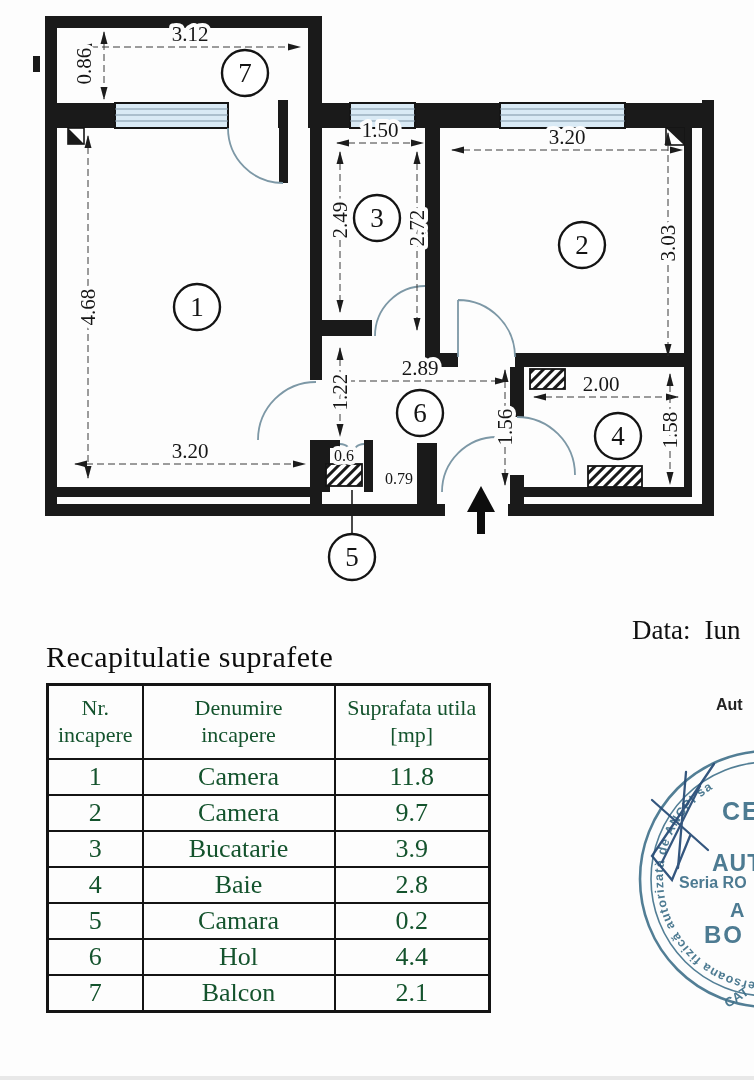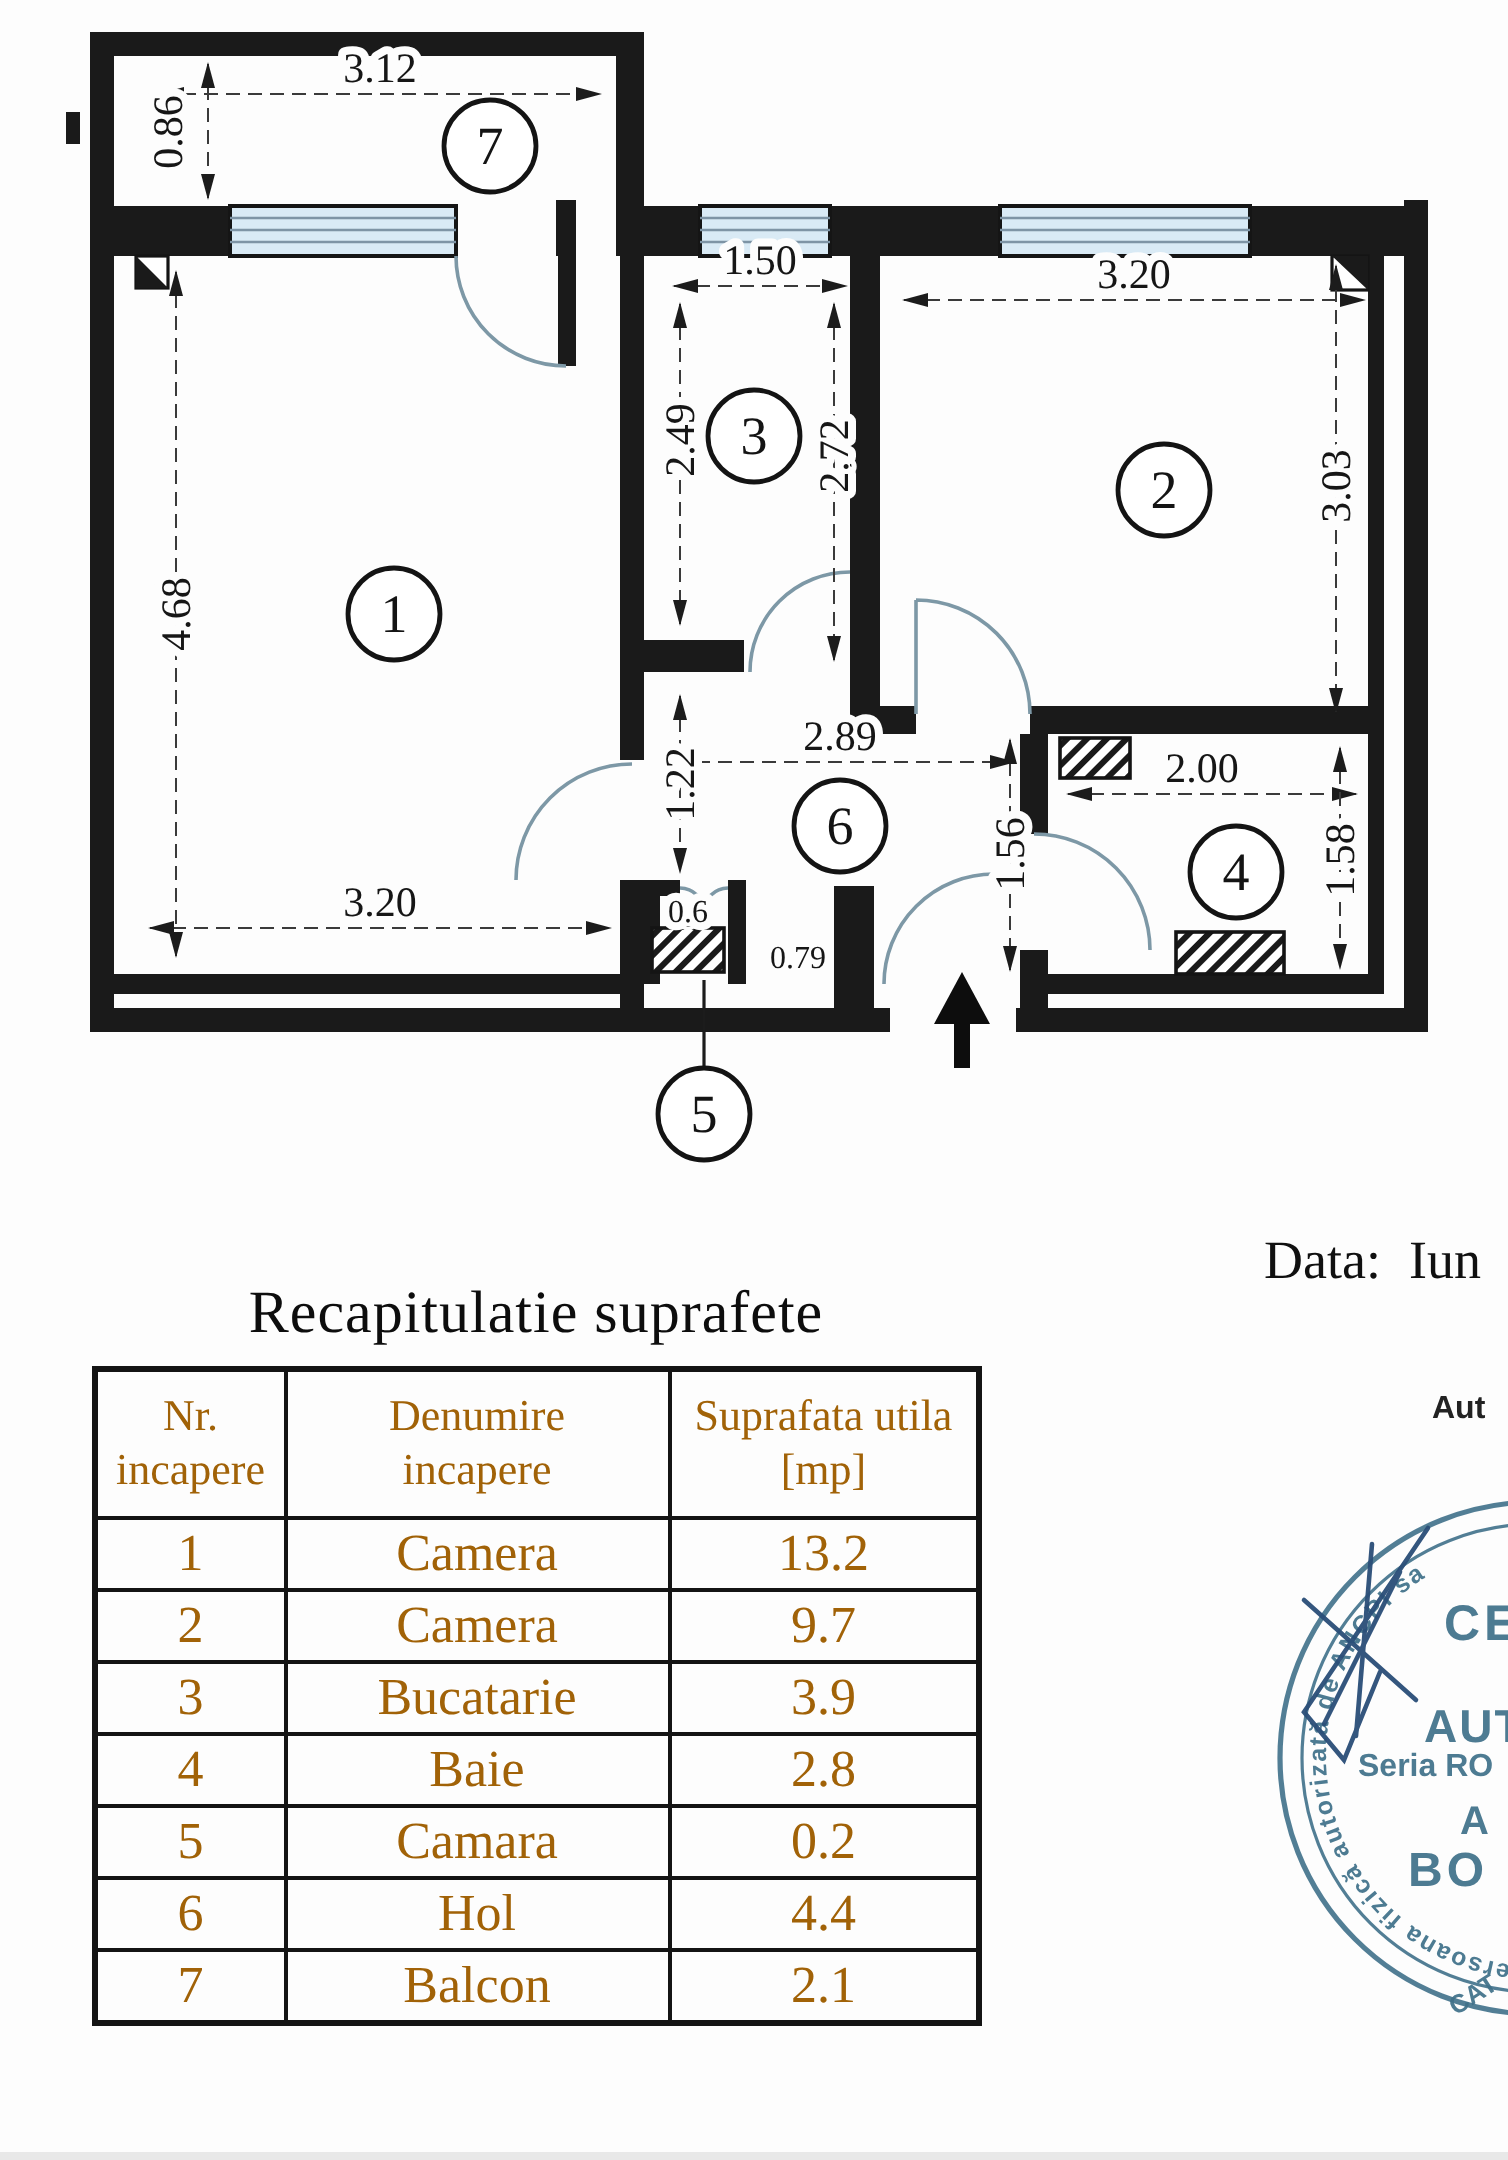--- a/index.html
+++ b/index.html
@@ -6,25 +6,25 @@
   #page{position:relative;width:754px;height:1076px;background:#fdfdfd;overflow:hidden;
         font-family:"Liberation Serif",serif;color:#111;}
   svg{display:block;}
   .dim{font-family:"Liberation Serif",serif;font-size:21px;fill:#161616;text-anchor:middle;
        paint-order:stroke;stroke:#fdfdfd;stroke-width:8px;stroke-linejoin:round;}
   .dim.small{font-size:16px;}
   .roomnum{font-family:"Liberation Serif",serif;font-size:27px;fill:#141414;text-anchor:middle;
        paint-order:stroke;stroke:#fdfdfd;stroke-width:0;}
   
   #table-block{position:absolute;left:46px;top:640px;width:444px;}
-  .tbl-title{font-size:30px;text-align:center;margin-bottom:9px;letter-spacing:.5px;color:#0d0d0d;}
+  .tbl-title{font-size:30px;text-align:left;margin-bottom:9px;letter-spacing:.5px;color:#0d0d0d;}
   table.areas{border-collapse:collapse;width:442px;table-layout:fixed;}
   table.areas{border:3px solid #141414;}
   table.areas th,table.areas td{border:2.4px solid #141414;text-align:center;vertical-align:middle;
-      padding:0;color:#a16207;overflow:hidden;}
+      padding:0;color:#14532d;overflow:hidden;}
   table.areas th{font-weight:normal;font-size:22px;line-height:1.22;height:72px;}
   td.cell{font-size:26px;height:34px;line-height:1;}
   td.sumrow{font-family:"Liberation Sans",sans-serif;font-weight:bold;font-size:24px;height:32px;white-space:pre;}
   
   .side-line{position:absolute;white-space:nowrap;color:#101010;}
   #data-line{left:632px;top:615px;font-size:27px;text-align:right;}
   #autor-line{left:566px;top:651px;font-size:27px;}
   #aut-line{left:716px;top:696px;font-size:16px;font-family:"Liberation Sans",sans-serif;font-weight:bold;color:#222;}
   .side-line .val{padding-left:14px;}
   #stamp-wrap{position:absolute;left:596px;top:735px;width:158px;height:345px;}
@@ -200,21 +200,21 @@
         </colgroup>
       <tbody>
           <tr>
         <th><span>Nr.</span><br><span>incapere</span></th>
         <th><span>Denumire</span><br><span>incapere</span></th>
         <th><span>Suprafata utila</span><br><span>[mp]</span></th>
       </tr>
       <tr>
         <td class="cell">1</td>
         <td class="cell">Camera</td>
-        <td class="cell">13.2</td>
+        <td class="cell">11.8</td>
       </tr>
       <tr>
         <td class="cell">2</td>
         <td class="cell">Camera</td>
         <td class="cell">9.7</td>
       </tr>
       <tr>
         <td class="cell">3</td>
         <td class="cell">Bucatarie</td>
         <td class="cell">3.9</td>

